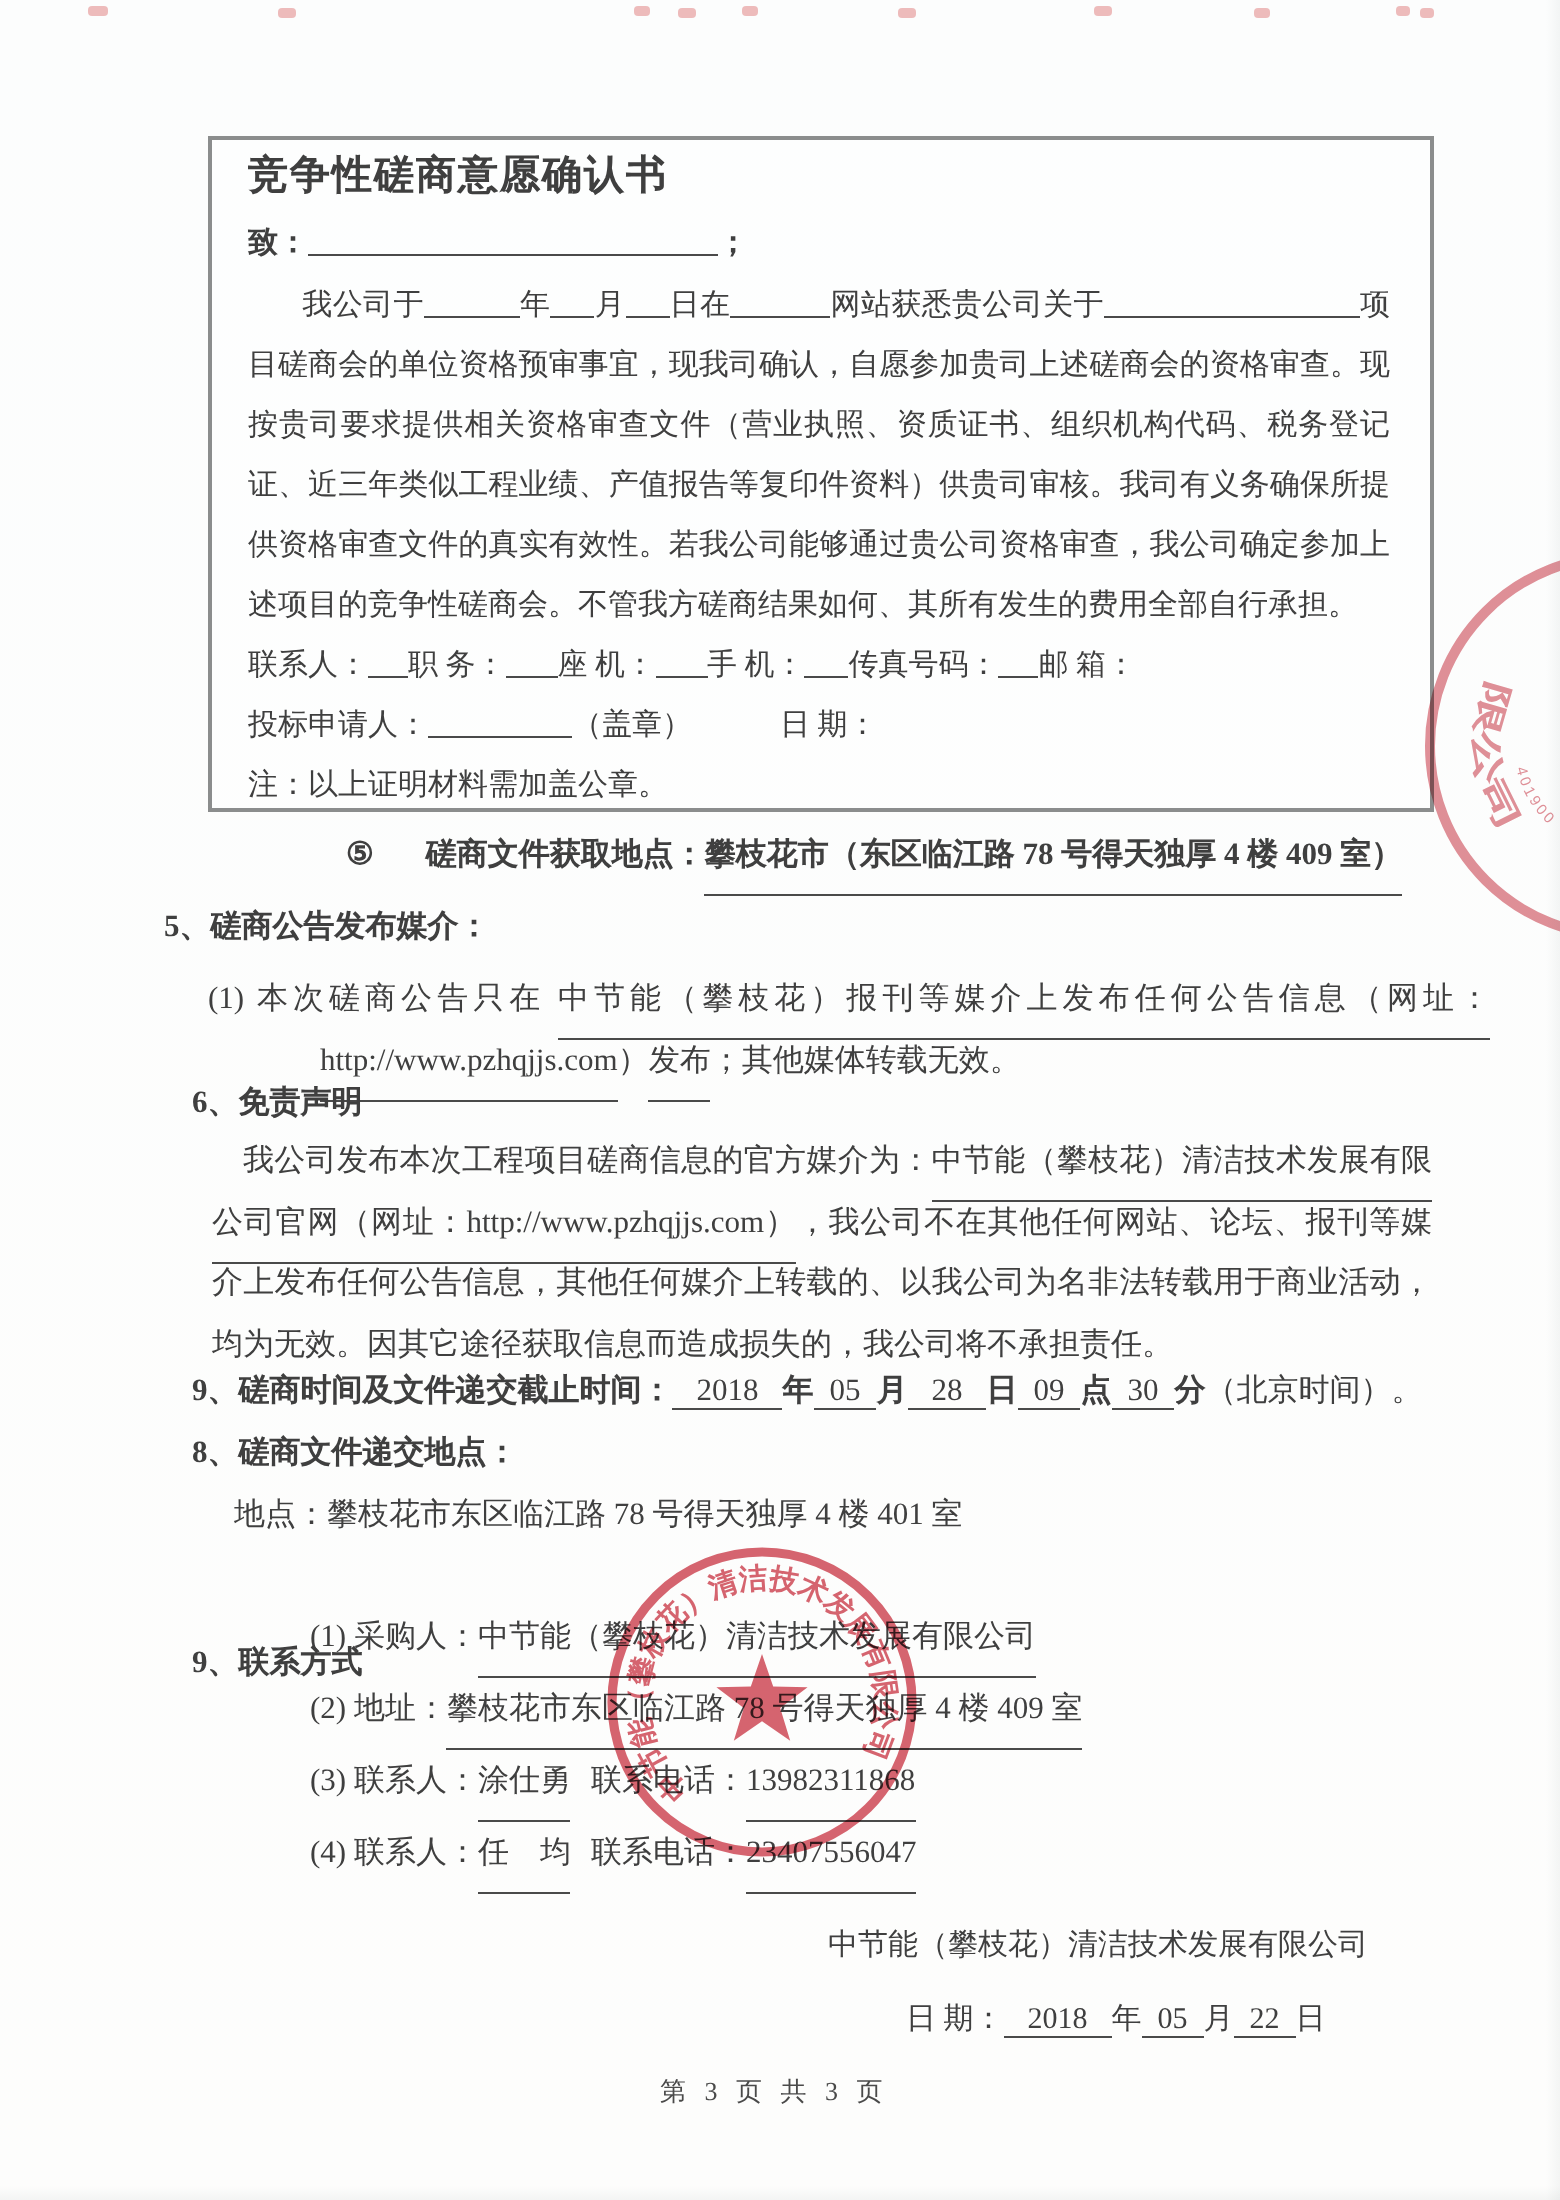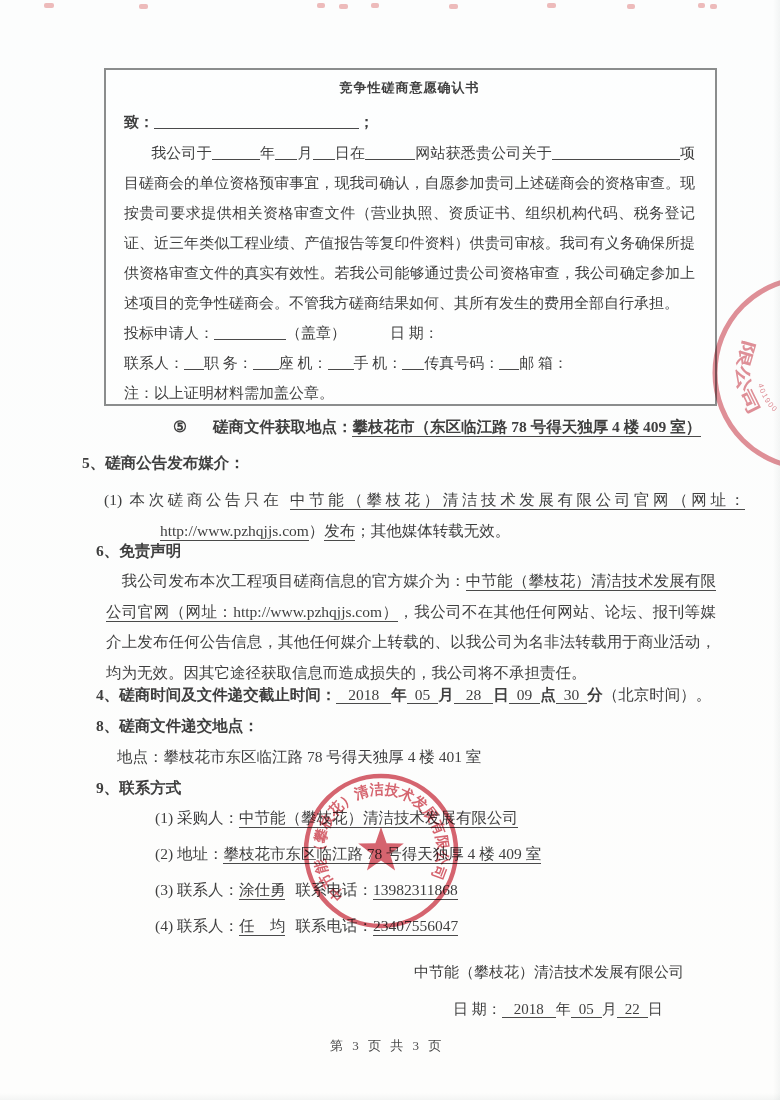--- a/index.html
+++ b/index.html
@@ -16,26 +16,26 @@
   .page::before{content:"";position:absolute;left:0;right:0;bottom:0;height:7px;background:linear-gradient(180deg,rgba(0,0,0,0),rgba(90,110,110,.06));}
   .abs{position:absolute;}
   .red-mark{position:absolute;height:5px;border-radius:2px;background:rgba(219,106,106,.45);}
   
   .box{
     position:absolute;left:104px;top:68px;width:613px;height:338px;
     border:2px solid #8b8d8d;box-sizing:border-box;
     padding:5px 20px 0 18px;background:rgba(255,255,255,.35);
     font-size:15px;
   }
-  .box .title{text-align:center;font-weight:bold;font-size:13px;line-height:26px;letter-spacing:1px;}
+  .box .title{font-weight:bold;font-size:20px;line-height:26px;letter-spacing:1px;}
   .to-line{margin-top:7px;line-height:29px;font-weight:bold;}
   .blank{display:inline-block;border-bottom:1.4px solid #4a4a4a;height:15px;vertical-align:-2px;}
   .body-p{margin:1px 0 0 0;text-align:justify;line-height:30px;text-justify:inter-character;}
   .box-line{line-height:30px;white-space:nowrap;}
-  .u{border-bottom:1.4px solid #4a4a4a;padding-bottom:1px;}
+  .u{border-bottom:1.4px solid #4a4a4a;padding-bottom:11px;}
   .gap-s{display:inline-block;width:10px;}
   .gap-m{display:inline-block;width:26px;}
   .gap-l{display:inline-block;width:44px;}
   
   .sec-h{font-weight:bold;font-size:15.5px;white-space:nowrap;}
   .sec-t{font-size:15.5px;}
   .num{border-bottom:1.4px solid #4a4a4a;padding:0 12px;font-weight:normal;}
   .num-s{border-bottom:1.4px solid #4a4a4a;padding:0 8px;font-weight:normal;text-align:center;}
   .item5{font-weight:bold;font-size:15.5px;white-space:nowrap;}
   .s5item{width:585px;padding-left:56px;text-indent:-56px;line-height:31px;text-align:justify;}
@@ -65,50 +65,50 @@
 
   <div class="box">
     <div class="title">竞争性磋商意愿确认书</div>
     <div class="to-line">
       <span>致：</span><span class="blank" style="width:205px"></span><span>；</span>
     </div>
     <p class="body-p">
       <span style="display:inline-block;width:1.8em;"></span><span>我公司于</span><span class="blank" style="width:48px"></span><span>年</span><span class="blank" style="width:22px"></span><span>月</span><span class="blank" style="width:22px"></span><span>日在</span><span class="blank" style="width:50px"></span><span>网站获悉贵公司关于</span><span class="blank" style="width:128px"></span><span>项目磋商会的单位资格预审事宜，现我司确认，自愿参加贵司上述磋商会的资格审查。现按贵司要求提供相关资格审查文件（营业执照、资质证书、组织机构代码、税务登记证、近三年类似工程业绩、产值报告等复印件资料）供贵司审核。我司有义务确保所提供资格审查文件的真实有效性。若我公司能够通过贵公司资格审查，我公司确定参加上述项目的竞争性磋商会。不管我方磋商结果如何、其所有发生的费用全部自行承担。</span>
     </p>
     <div class="box-line">
-      <span>投标申请人：</span><span class="blank" style="width:72px"></span><span>（盖章）</span><span class="gap-l"></span><span>日 期：</span>
+      <span>联系人：</span><span class="blank" style="width:20px"></span><span>职 务：</span><span class="blank" style="width:26px"></span><span>座 机：</span><span class="blank" style="width:26px"></span><span>手 机：</span><span class="blank" style="width:22px"></span><span>传真号码：</span><span class="blank" style="width:20px"></span><span>邮 箱：</span>
     </div>
     <div class="box-line">
-      <span>联系人：</span><span class="blank" style="width:20px"></span><span>职 务：</span><span class="blank" style="width:26px"></span><span>座 机：</span><span class="blank" style="width:26px"></span><span>手 机：</span><span class="blank" style="width:22px"></span><span>传真号码：</span><span class="blank" style="width:20px"></span><span>邮 箱：</span>
+      <span>投标申请人：</span><span class="blank" style="width:72px"></span><span>（盖章）</span><span class="gap-l"></span><span>日 期：</span>
     </div>
     <div class="box-line">注：以上证明材料需加盖公章。</div>
   </div>
 
   <div class="abs item5" style="left:173px;top:417px">
     <span>⑤</span><span class="gap-m"></span><span>磋商文件获取地点：</span><span class="u">攀枝花市（东区临江路 78 号得天独厚 4 楼 409 室）</span>
   </div>
 
   <div class="abs sec-h" style="left:82px;top:453px">5、磋商公告发布媒介：</div>
   <div class="abs sec-t s5item" style="left:104px;top:484px">
-    <span>(1) 本次磋商公告只在 </span><span class="u">中节能（攀枝花）清洁技术发展有限公司官网（网址：</span><span class="u">http://www.pzhqjjs.com</span><span>）</span><span class="u">发布</span><span>；其他媒体转载无效。</span>
+    <span>(1) 本次磋商公告只在 </span><span class="u">中节能（攀枝花）报刊等媒介上发布任何公告信息（网址：</span><span class="u">http://www.pzhqjjs.com</span><span>）</span><span class="u">发布</span><span>；其他媒体转载无效。</span>
   </div>
 
   <div class="abs sec-h" style="left:96px;top:541px">6、免责声明</div>
   <div class="abs sec-t s6para" style="left:106px;top:566px">
     <span>我公司发布本次工程项目磋商信息的官方媒介为：</span><span class="u">中节能（攀枝花）清洁技术发展有限公司官网（网址：http://www.pzhqjjs.com）</span><span>，我公司不在其他任何网站、论坛、报刊等媒介上发布任何公告信息，其他任何媒介上转载的、以我公司为名非法转载用于商业活动，均为无效。因其它途径获取信息而造成损失的，我公司将不承担责任。</span>
   </div>
 
   <div class="abs sec-h" style="left:96px;top:685px">
-    <span>4、磋商时间及文件递交截止时间：</span><span class="num">2018</span><span>年</span><span class="num-s">05</span><span>月</span><span class="num">28</span><span>日</span><span class="num-s">09</span><span>点</span><span class="num-s">30</span><span>分</span><span style="font-weight:normal">（北京时间）。</span>
+    <span>9、磋商时间及文件递交截止时间：</span><span class="num">2018</span><span>年</span><span class="num-s">05</span><span>月</span><span class="num">28</span><span>日</span><span class="num-s">09</span><span>点</span><span class="num-s">30</span><span>分</span><span style="font-weight:normal">（北京时间）。</span>
   </div>
 
   <div class="abs sec-h" style="left:96px;top:716px">8、磋商文件递交地点：</div>
   <div class="abs sec-t" style="left:117px;top:747px">地点：攀枝花市东区临江路 78 号得天独厚 4 楼 401 室</div>
 
-  <div class="abs sec-h" style="left:96px;top:778px">9、联系方式</div>
+  <div class="abs sec-h" style="left:96px;top:821px">9、联系方式</div>
   <div class="abs sec-t" style="left:155px;top:808px">
     <span>(1) 采购人：</span><span class="u">中节能（攀枝花）清洁技术发展有限公司</span>
   </div>
   <div class="abs sec-t" style="left:155px;top:844px">
     <span>(2) 地址：</span><span class="u">攀枝花市东区临江路 78 号得天独厚 4 楼 409 室</span>
   </div>
   <div class="abs sec-t" style="left:155px;top:880px">
     <span>(3) 联系人：</span><span class="u">涂仕勇</span><span class="gap-s"></span><span>联系电话：</span><span class="u">13982311868</span>
   </div>
   <div class="abs sec-t" style="left:155px;top:916px">

